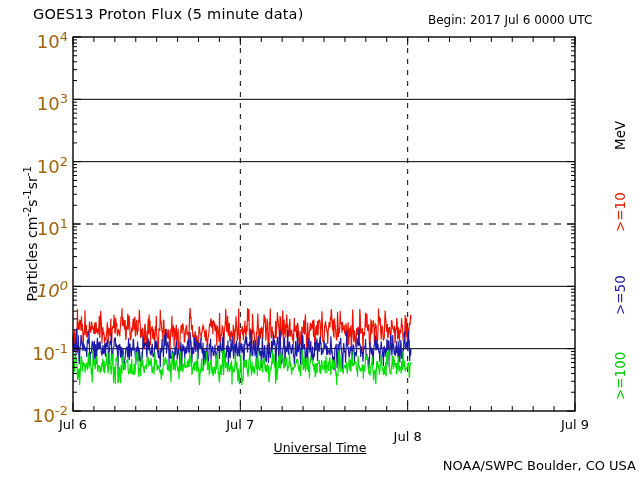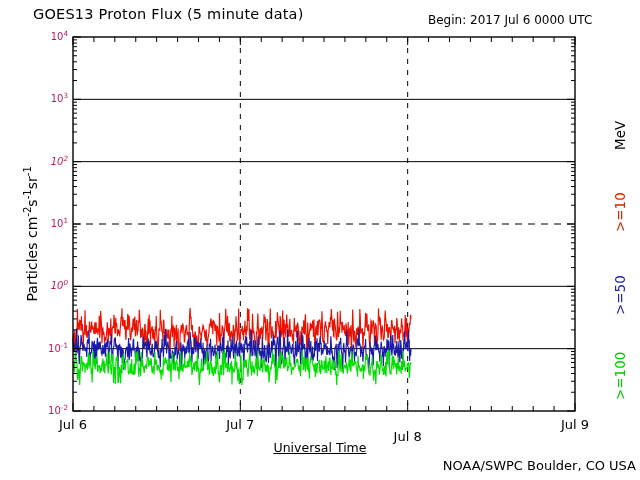--- a/index.html
+++ b/index.html
@@ -57,22 +57,22 @@
   #credit-label {
     right: 4px;
     top: 458px;
     font-size: 13px;
   }
   .ytick-label {
     position: absolute;
     right: 0;
     width: 100%;
     text-align: right;
-    font-size: 10px;
-    color: #be185d;
+    font-size: 18px;
+    color: #a16207;
   }
   .ytick-wrap {
     position: absolute;
     left: 18px;
     width: 50px;
     height: 16px;
   }
   .xtick-label {
     position: absolute;
     width: 80px;
@@ -110,21 +110,21 @@
       </div>
       <div class="ytick-wrap" style="top: 340.667px;">
         <span class="ytick-label">10<sup>-1</sup></span>
       </div>
       <div class="ytick-wrap" style="top: 278.333px; font-style: italic;">
         <span class="ytick-label">10<sup>0</sup></span>
       </div>
       <div class="ytick-wrap" style="top: 216px;">
         <span class="ytick-label">10<sup>1</sup></span>
       </div>
-      <div class="ytick-wrap" style="top: 153.667px; font-style: italic;">
+      <div class="ytick-wrap" style="top: 153.667px;">
         <span class="ytick-label">10<sup>2</sup></span>
       </div>
       <div class="ytick-wrap" style="top: 91.3333px;">
         <span class="ytick-label">10<sup>3</sup></span>
       </div>
       <div class="ytick-wrap" style="top: 29px;">
         <span class="ytick-label">10<sup>4</sup></span>
       </div>
     </div>
   <div id="xtick-layer">

